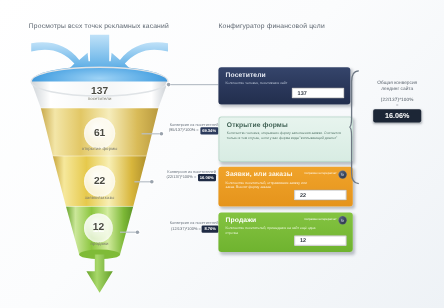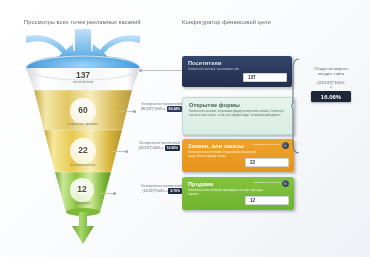--- a/index.html
+++ b/index.html
@@ -207,21 +207,21 @@
 
       <path d="M24 66 L122 66" stroke="rgba(255,255,255,.55)" stroke-width=".8" fill="none"></path>
       <path d="M34 106 L112 106" stroke="rgba(255,255,255,.45)" stroke-width=".8" fill="none"></path>
       <path d="M45 148 L101 148" stroke="rgba(255,255,255,.4)" stroke-width=".8" fill="none"></path>
     </svg>
 
     <div class="fnum" style="left:56px; top:46px;">137</div>
     <div class="flab" style="left:44px; top:56px;">посетители</div>
 
     <div class="fbubble" style="left:60px; top:74px; width:26px; height:26px;"></div>
-    <div class="fnum" style="left:56px; top:81px;">60</div>
+    <div class="fnum" style="left:56px; top:81px;">61</div>
     <div class="flab" style="left:44px; top:98px;">открытие формы</div>
 
     <div class="fbubble" style="left:60px; top:114px; width:26px; height:26px;"></div>
     <div class="fnum" style="left:56px; top:121px;">22</div>
     <div class="flab" style="left:44px; top:139px;">заявки/заказы</div>
 
     <div class="fbubble" style="left:60px; top:154px; width:24px; height:24px;"></div>
     <div class="fnum" style="left:55px; top:160px;">12</div>
     <div class="flab" style="left:44px; top:177px;">продажи</div>
   </div>

